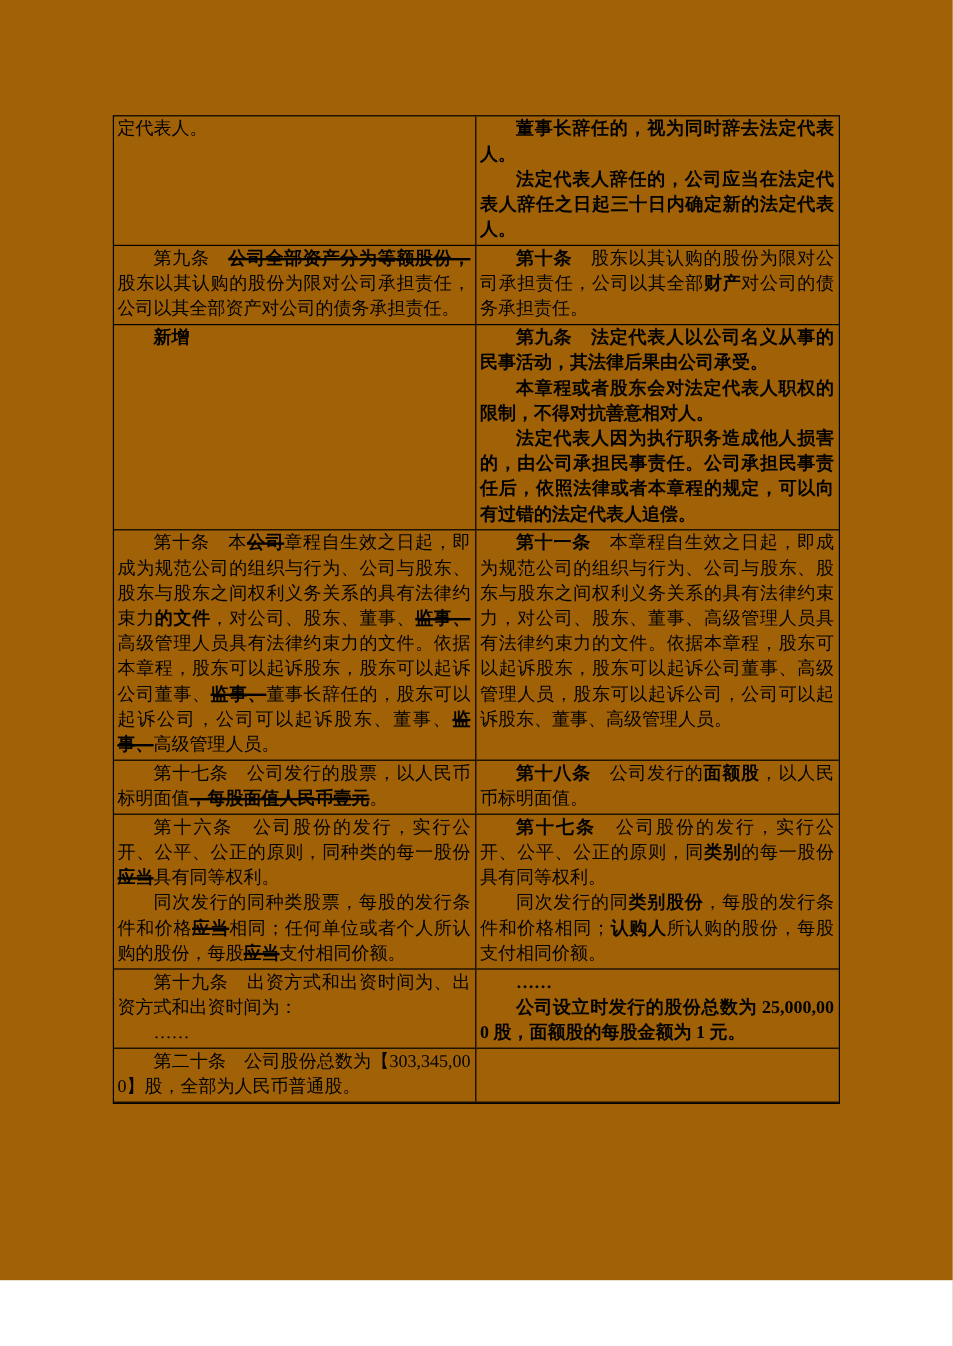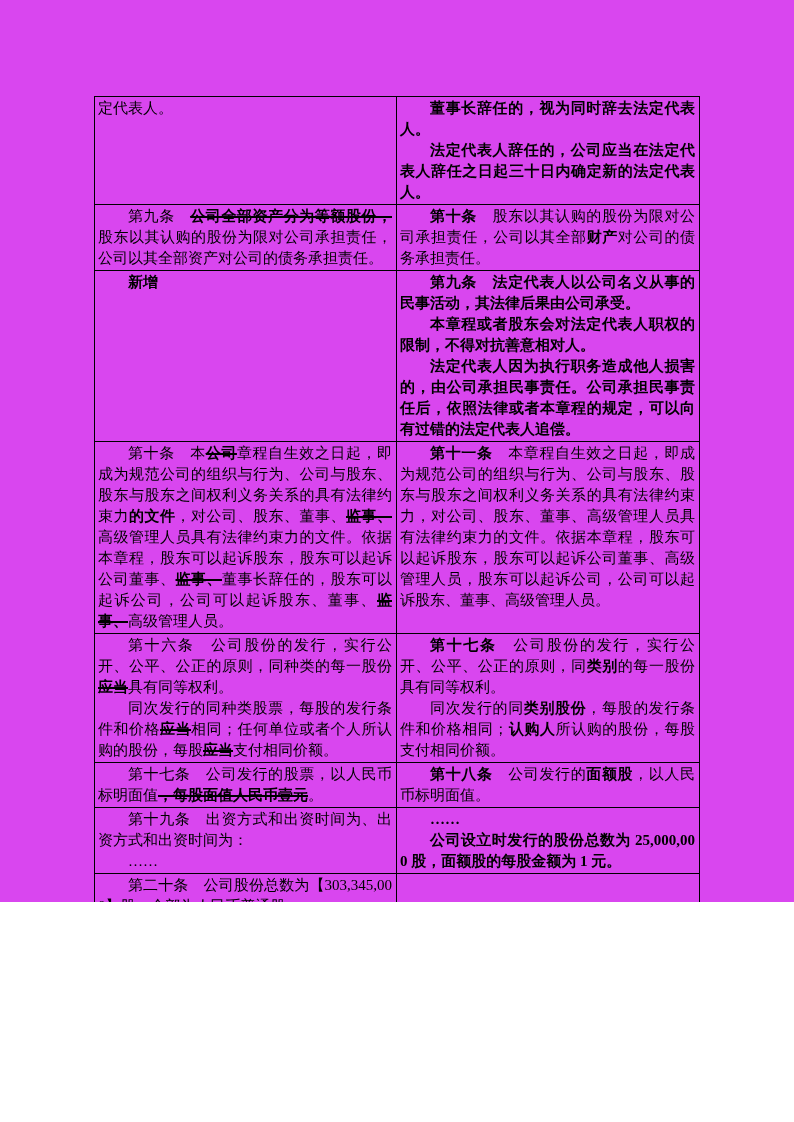--- a/index.html
+++ b/index.html
@@ -3,22 +3,22 @@
 <meta charset="utf-8">
 <style>
   html,body{margin:0;padding:0;}
   body{
     background:#ffffff;
     font-family:"Liberation Serif","DejaVu Serif",serif;
   }
   .page{
     position:relative;
     width:794px;
-    height:902px;
-    background:#d946ef;
+    height:1067px;
+    background:#a16207;
     overflow:hidden;
     font-family:Liberation Serif, serif;
   }
   .cmp-table{
     position:absolute;
     left:94px;
     top:96px;
     width:606px;
     border:1px solid #000;
     box-sizing:border-box;
@@ -82,34 +82,34 @@
       <div class="row">
         <div class="cell left">
           <p><span>第十条　本</span><span class="b s">公司</span><span>章程自生效之日起，即成为规范公司的组织与行为、公司与股东、股东与股东之间权利义务关系的具有法律约束力</span><span class="b">的文件</span><span>，对公司、股东、董事、</span><span class="b s">监事、</span><span>高级管理人员具有法律约束力的文件。依据本章程，股东可以起诉股东，股东可以起诉公司董事、</span><span class="b s">监事、</span><span>董事长辞任的，股东可以起诉公司，公司可以起诉股东、董事、</span><span class="b s">监事、</span><span>高级管理人员。</span></p>
         </div>
         <div class="cell right">
           <p><span class="b">第十一条</span><span>　本章程自生效之日起，即成为规范公司的组织与行为、公司与股东、股东与股东之间权利义务关系的具有法律约束力，对公司、股东、董事、高级管理人员具有法律约束力的文件。依据本章程，股东可以起诉股东，股东可以起诉公司董事、高级管理人员，股东可以起诉公司，公司可以起诉股东、董事、高级管理人员。</span></p>
         </div>
       </div>
       <div class="row">
         <div class="cell left">
+          <p><span>第十七条　公司发行的股票，以人民币标明面值</span><span class="b s">，每股面值人民币壹元</span><span>。</span></p>
+        </div>
+        <div class="cell right">
+          <p><span class="b">第十八条</span><span>　公司发行的</span><span class="b">面额股</span><span>，以人民币标明面值。</span></p>
+        </div>
+      </div>
+      <div class="row">
+        <div class="cell left">
           <p><span>第十六条　公司股份的发行，实行公开、公平、公正的原则，同种类的每一股份</span><span class="b s">应当</span><span>具有同等权利。</span></p>
           <p><span>同次发行的同种类股票，每股的发行条件和价格</span><span class="b s">应当</span><span>相同；任何单位或者个人所认购的股份，每股</span><span class="b s">应当</span><span>支付相同价额。</span></p>
         </div>
         <div class="cell right">
           <p><span class="b">第十七条</span><span>　公司股份的发行，实行公开、公平、公正的原则，同</span><span class="b">类别</span><span>的每一股份具有同等权利。</span></p>
           <p><span>同次发行的同</span><span class="b">类别股份</span><span>，每股的发行条件和价格相同；</span><span class="b">认购人</span><span>所认购的股份，每股支付相同价额。</span></p>
-        </div>
-      </div>
-      <div class="row">
-        <div class="cell left">
-          <p><span>第十七条　公司发行的股票，以人民币标明面值</span><span class="b s">，每股面值人民币壹元</span><span>。</span></p>
-        </div>
-        <div class="cell right">
-          <p><span class="b">第十八条</span><span>　公司发行的</span><span class="b">面额股</span><span>，以人民币标明面值。</span></p>
         </div>
       </div>
       <div class="row">
         <div class="cell left">
           <p><span>第十九条　出资方式和出资时间为、出资方式和出资时间为：</span></p>
           <p><span>……</span></p>
         </div>
         <div class="cell right">
           <p><span class="b">……</span></p>
           <p><span class="b">公司设立时发行的股份总数为 25,000,000 股，面额股的每股金额为 1 元。</span></p>

